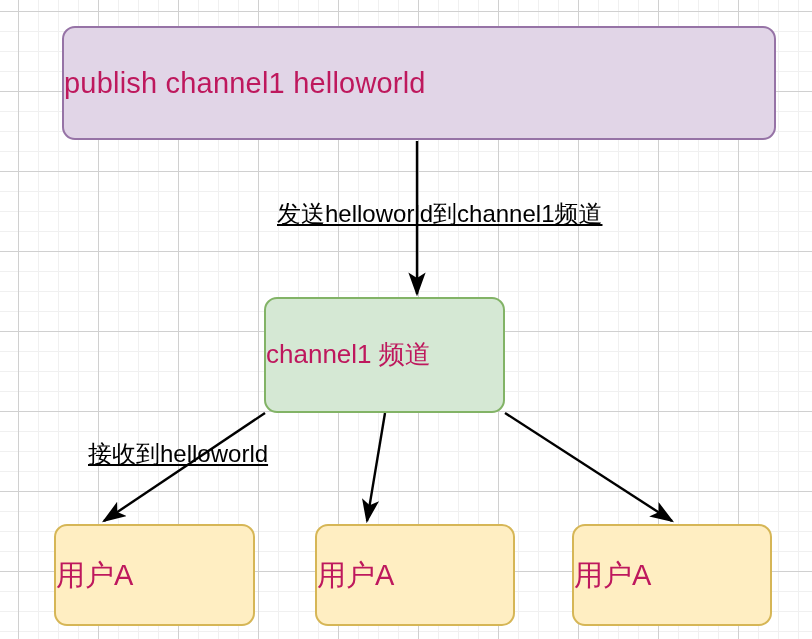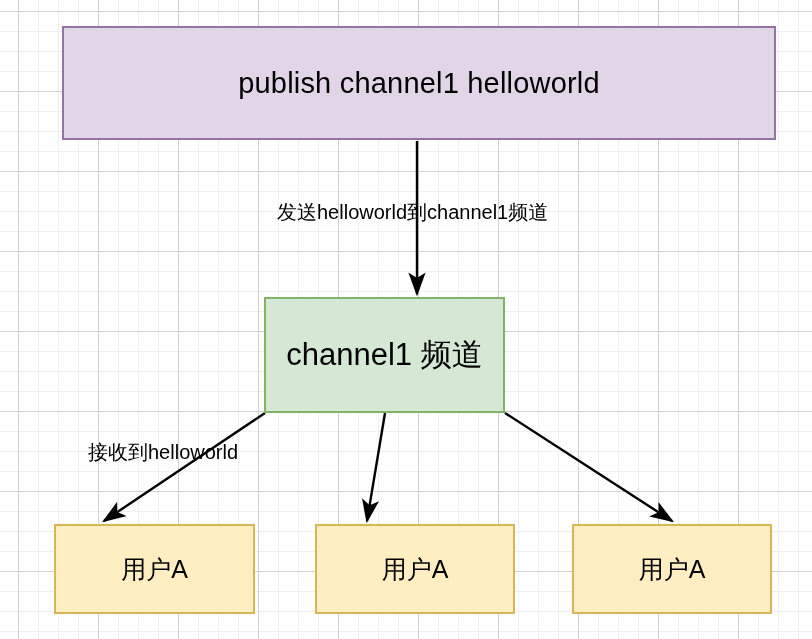--- a/index.html
+++ b/index.html
@@ -30,69 +30,70 @@
       18px 11px,
       18px 11px,
       18px 11px,
       18px 11px;
   }
   .node {
     position: absolute;
     box-sizing: border-box;
     display: flex;
     align-items: center;
-    justify-content: center;
     text-align: center;
-    color: #000000;
+    color: #be185d;
     line-height: 1.2;
+    border-radius: 13px;
   }
   #node-publish {
     left: 62px;
     top: 26px;
     width: 714px;
     height: 114px;
     background: #e1d5e7;
     border: 2px solid #9673a6;
     font-size: 29px;
     letter-spacing: 0.2px;
   }
   #node-channel {
     left: 264px;
     top: 297px;
     width: 241px;
     height: 116px;
     background: #d5e8d4;
     border: 2px solid #82b366;
-    font-size: 31px;
+    font-size: 26px;
   }
   .node-user {
     background: #ffeec2;
     border: 2px solid #d6b656;
-    font-size: 25px;
+    font-size: 29px;
     top: 524px;
-    height: 90px;
+    height: 102px;
   }
   #node-user-1 { left: 54px;  width: 201px; }
   #node-user-2 { left: 315px; width: 200px; }
   #node-user-3 { left: 572px; width: 200px; }
 
   #edges {
     position: absolute;
     left: 0;
     top: 0;
     width: 812px;
     height: 639px;
     pointer-events: none;
   }
   .edge-label {
     position: absolute;
     color: #000000;
-    font-size: 20px;
+    font-size: 24px;
     white-space: nowrap;
     line-height: 1.2;
+    text-decoration: underline;
   }
   #label-publish-to-channel {
     left: 277px;
     top: 200px;
   }
   #label-channel-to-user {
     left: 50px;
     top: 440px;
     margin-left: 38px;
   }

